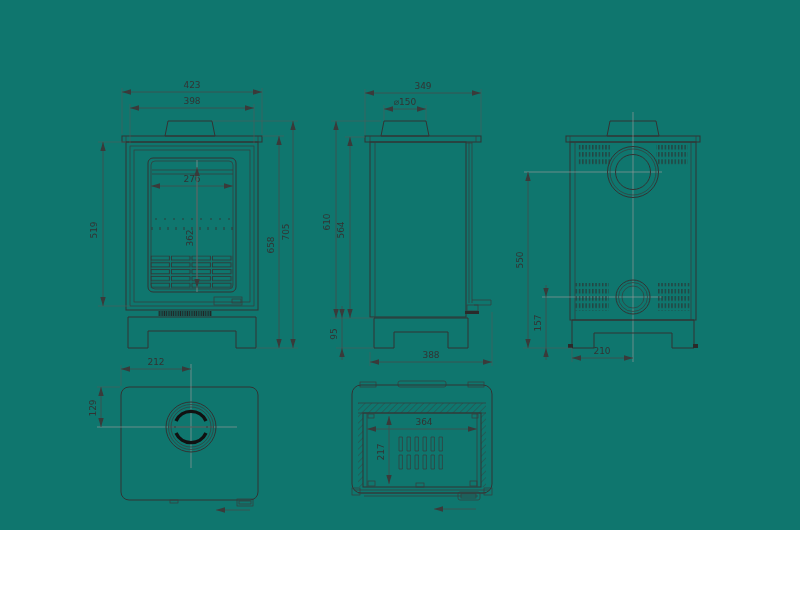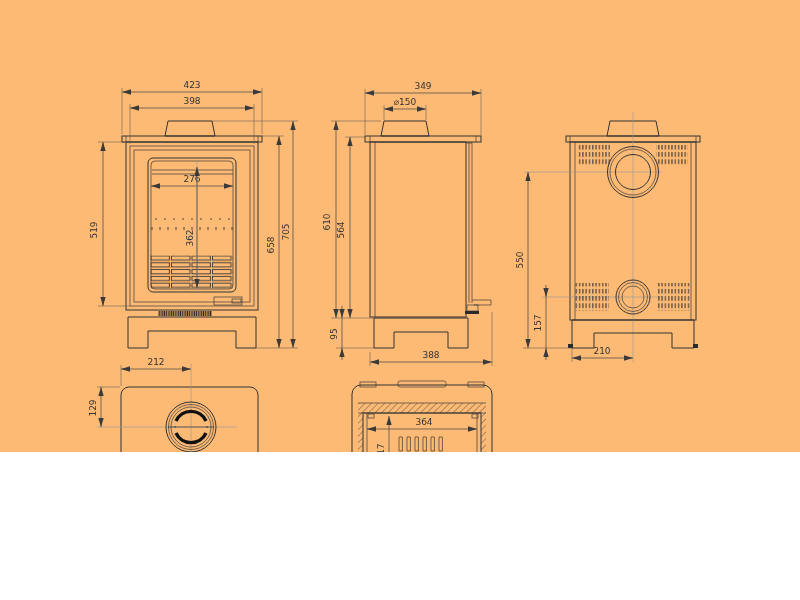--- a/index.html
+++ b/index.html
@@ -1,16 +1,16 @@
 <!DOCTYPE html>
 <html><head>
 <meta charset="utf-8">
 <style>
   html,body{margin:0;padding:0;background:#fff;}
-  .canvas{position:relative;width:800px;height:452px;background:#fdba74;overflow:hidden;}
+  .canvas{position:relative;width:800px;height:530px;background:#0f766e;overflow:hidden;}
   svg{display:block;}
   .ol{stroke:#333;stroke-width:1;fill:none;stroke-linejoin:miter;}
   .ol2{stroke:#3a3a3a;stroke-width:.7;fill:none;}
   .dim{stroke:#4a4a4a;stroke-width:.75;fill:none;}
   .ext{stroke:#5a5a5a;stroke-width:.55;fill:none;}
   .cl{stroke:#9a9a9a;stroke-width:.65;fill:none;}
   .dtext{font:9px "DejaVu Sans", sans-serif;fill:#333;}
   .darkfill{fill:#2a2a2a;stroke:none;}
   .thick{stroke:#111;stroke-width:3.4;fill:none;}
   .dots{stroke:#333;stroke-width:1.6;stroke-linecap:round;fill:none;}

